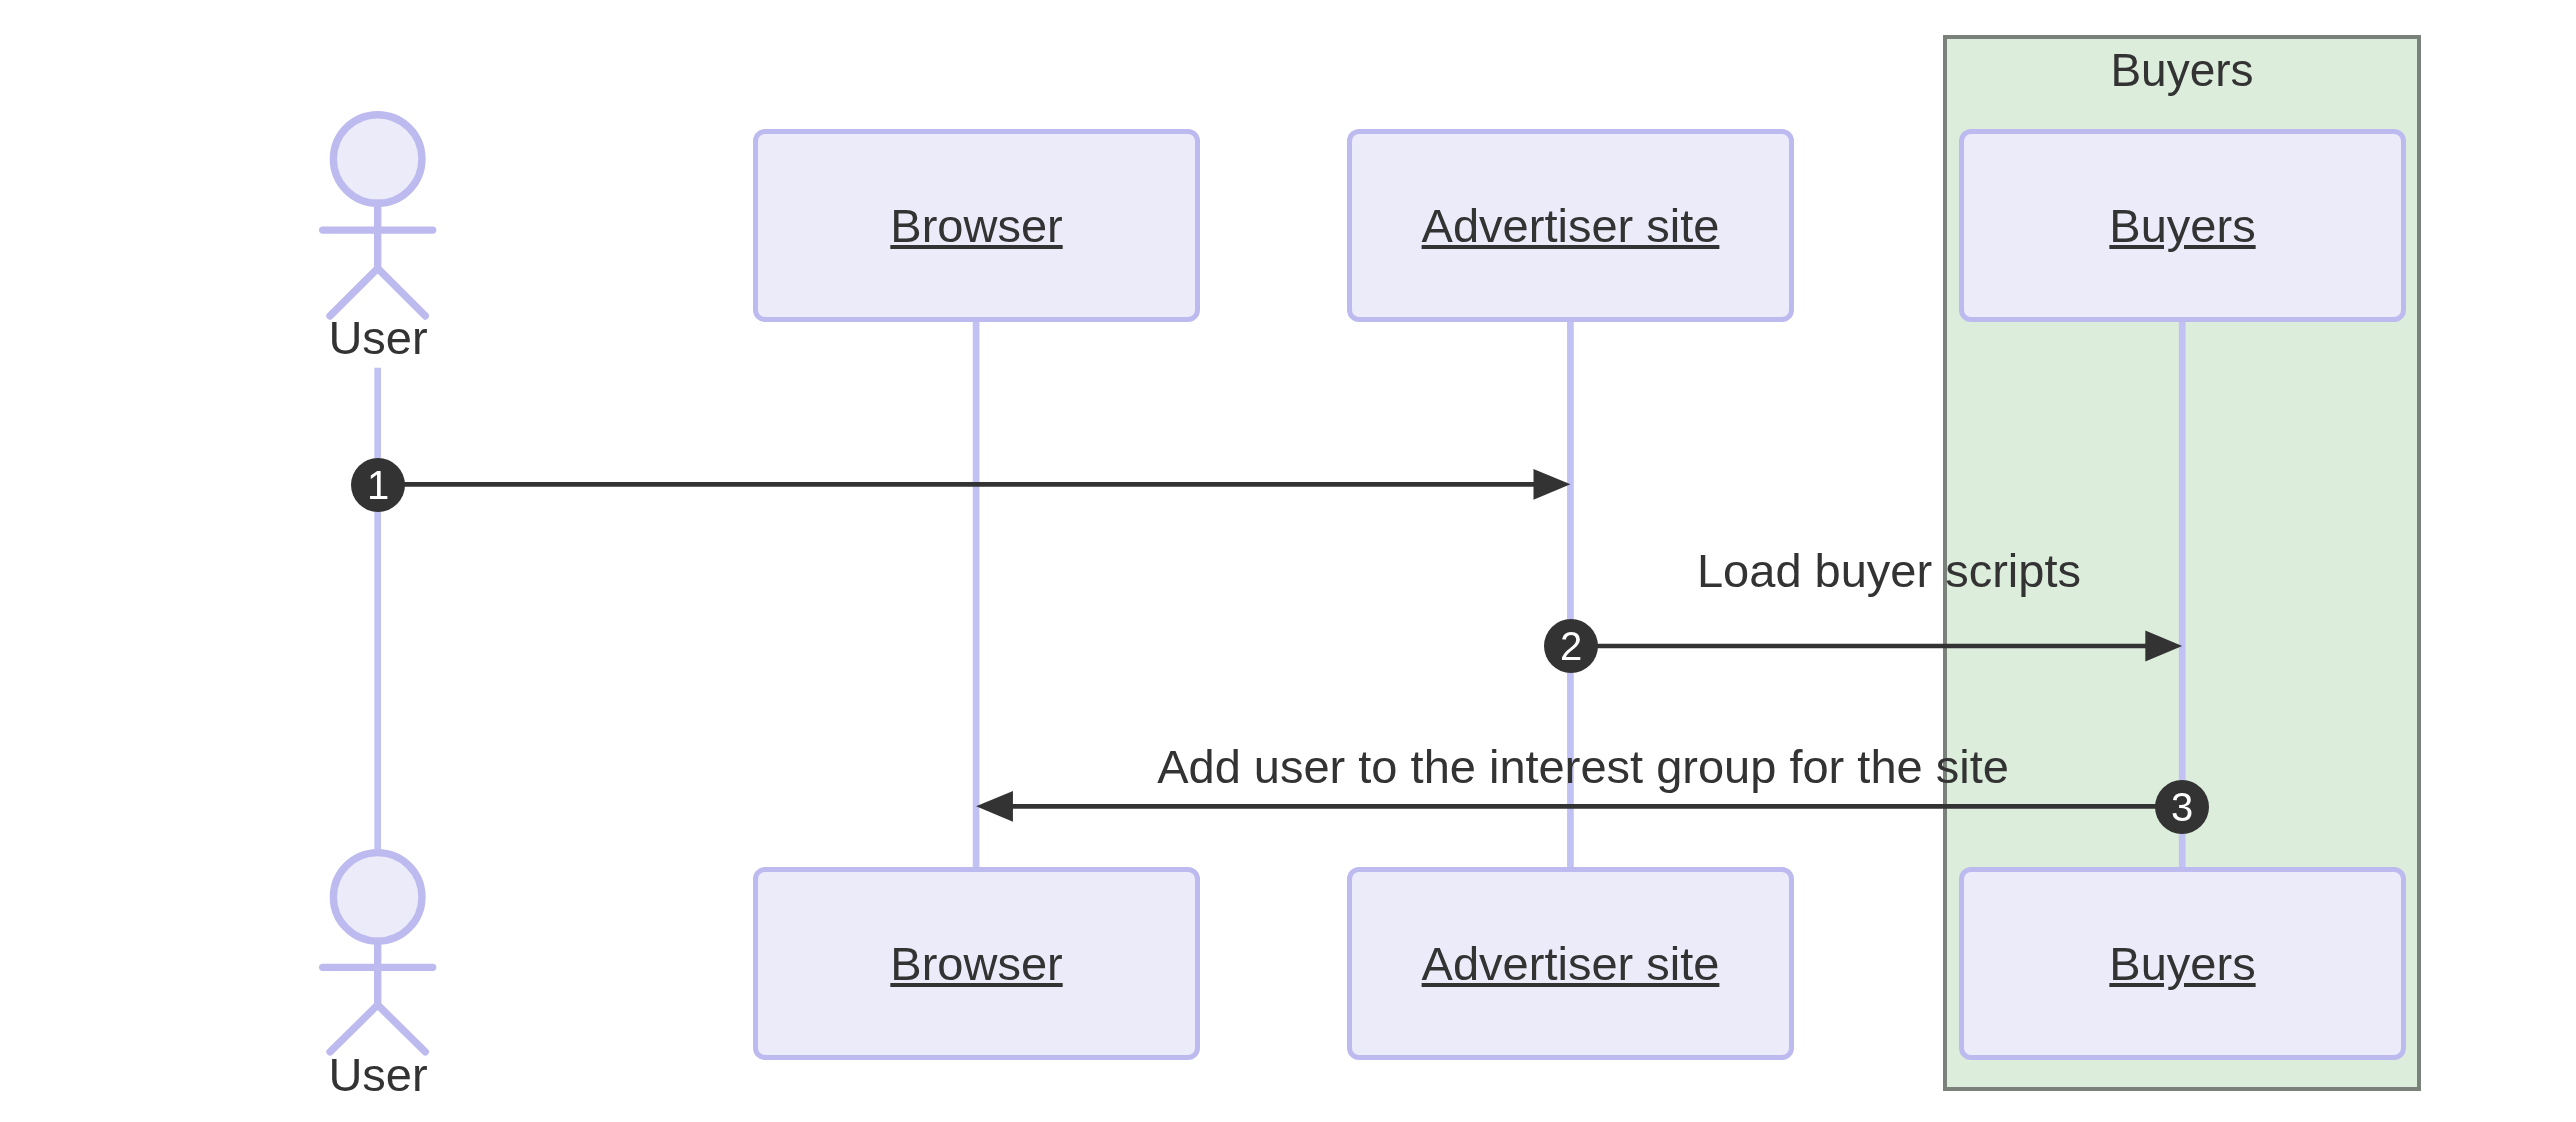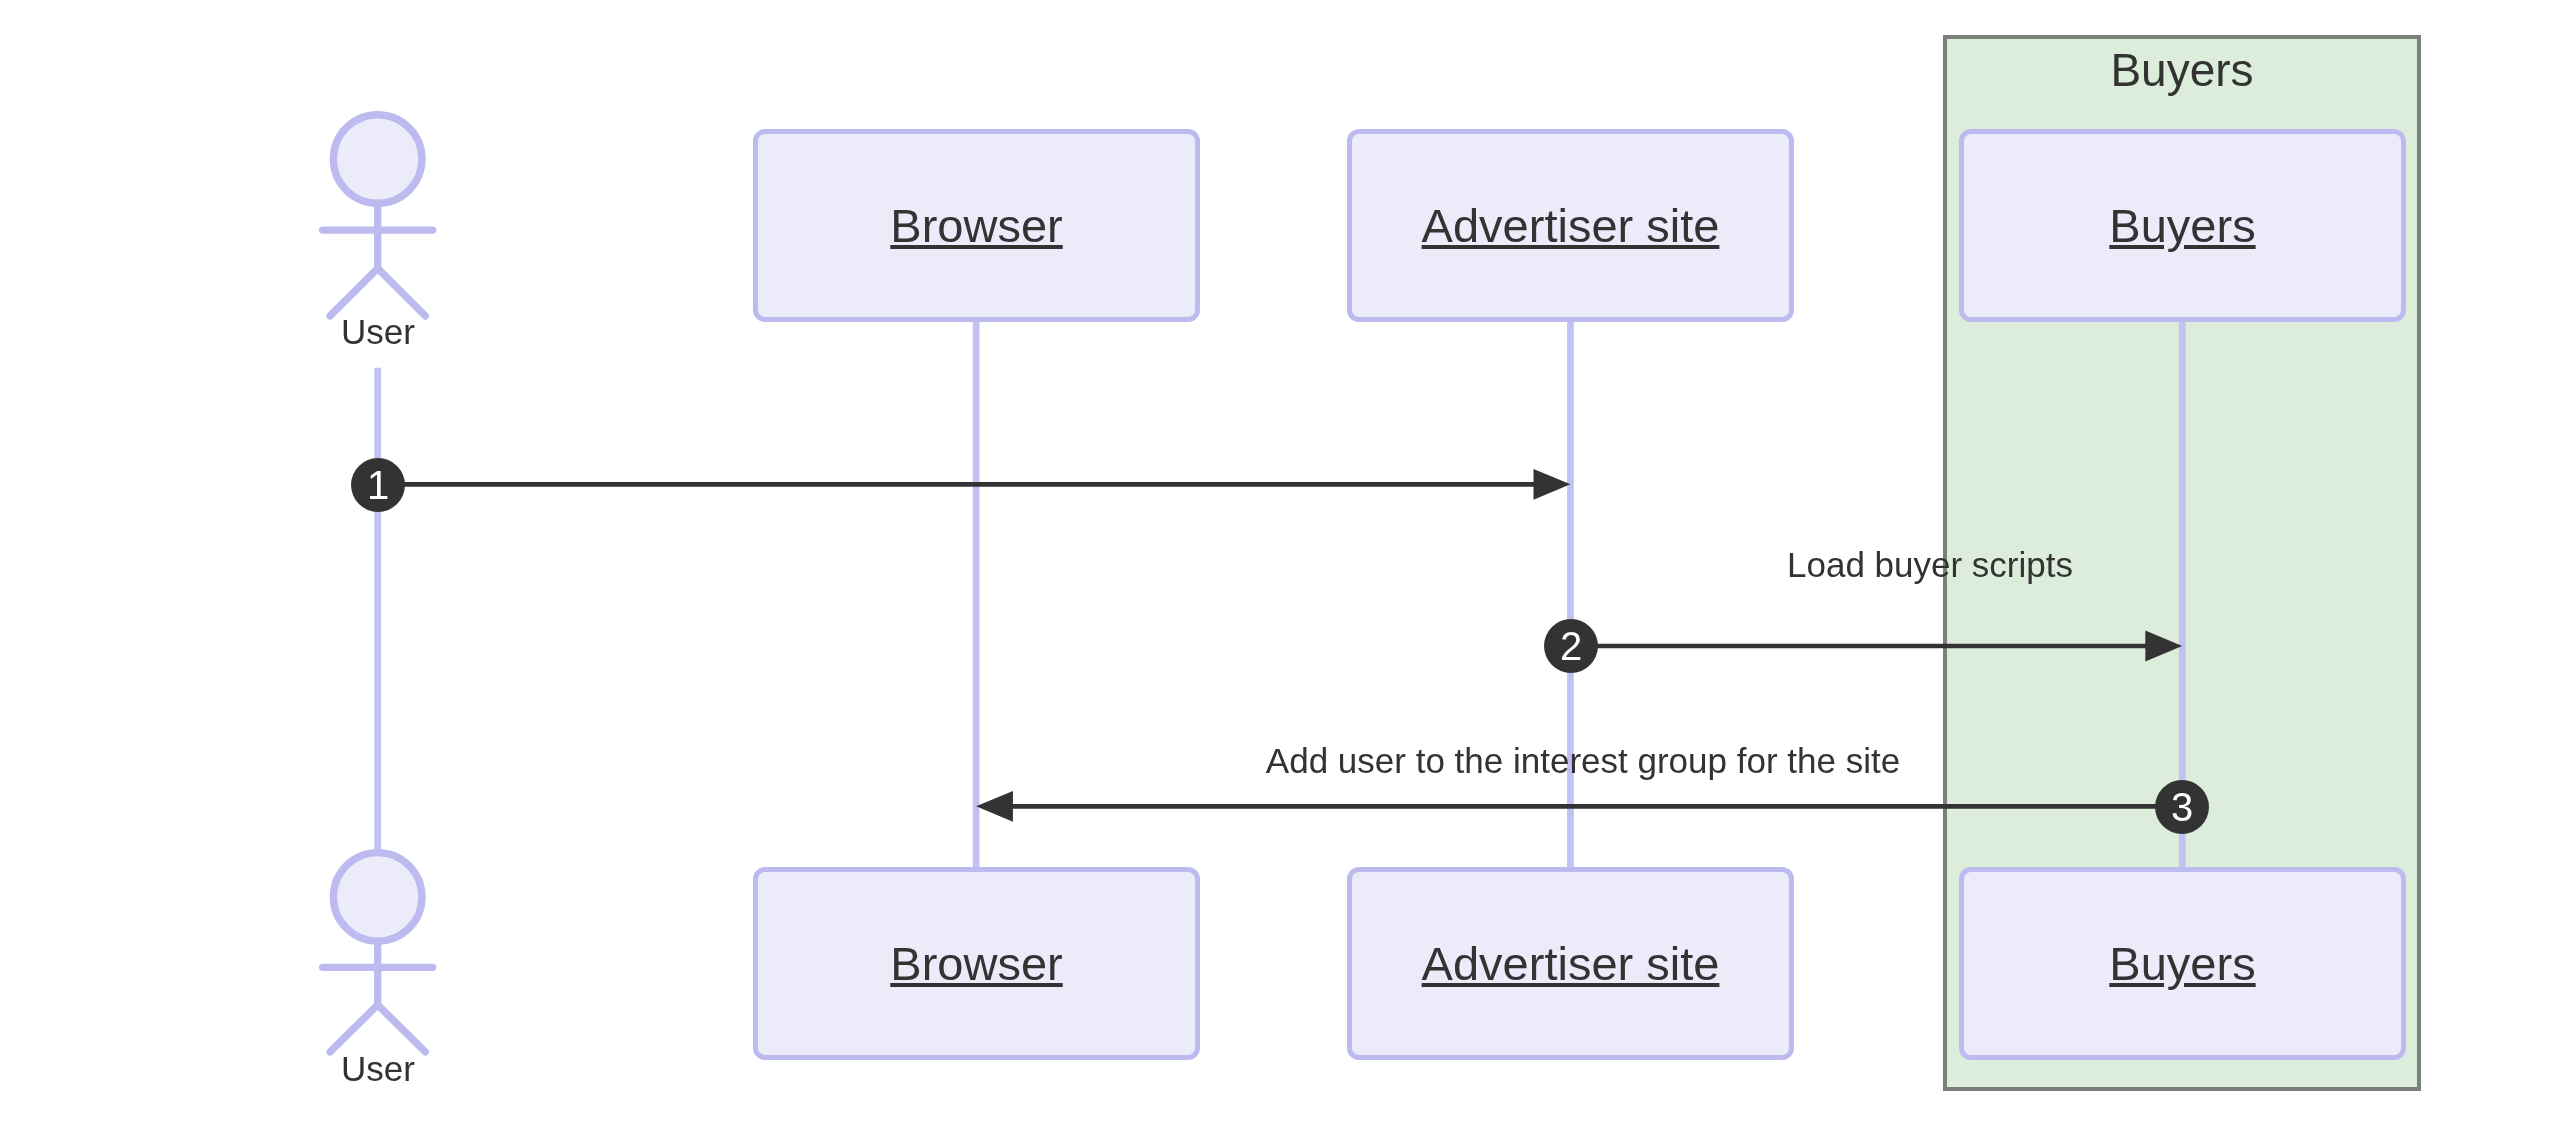--- a/index.html
+++ b/index.html
@@ -28,21 +28,21 @@
   .pbox{
     position:absolute;width:447px;height:193px;box-sizing:border-box;
     background:var(--participant_fill,#ecebfa);
     border:5.4px solid var(--participant_border,#bdbaef);
     border-radius:12px;
     display:flex;align-items:center;justify-content:center;text-decoration:underline;
   }
   .pbox span{font-size:47px;line-height:1;white-space:nowrap;}
   .actor-label,.msg{
     position:absolute;transform:translateX(-50%);
-    font-size:35px;line-height:1;white-space:nowrap;
+    font-size:47px;line-height:1;white-space:nowrap;
   }
   .badge{
     position:absolute;width:54px;height:54px;border-radius:50%;
     background:var(--badge_fill,#333333);color:var(--badge_text,#ffffff);
     display:flex;align-items:center;justify-content:center;
     font-size:40px;line-height:1;
   }
 </style>
 </head>
 <body>
@@ -108,21 +108,21 @@
   <div class="pbox" style="left:1347px;top:867px;">
     <span>Advertiser site</span>
   </div>
   <div class="pbox" style="left:1959px;top:867px;">
     <span>Buyers</span>
   </div>
 
   <div class="actor-label" style="left:378px;top:314px;">User</div>
   <div class="actor-label" style="left:378px;top:1051px;">User</div>
 
-  <div class="msg" style="left:1930px;top:547px;">Load buyer scripts</div>
+  <div class="msg" style="left:1889px;top:547px;">Load buyer scripts</div>
   <div class="msg" style="left:1583px;top:707px;margin-top:36px;">Add user to the interest group for the site</div>
 
   <div class="badge" style="left:351px;top:458px;">
     <span>1</span>
   </div>
   <div class="badge" style="left:1544px;top:619px;">
     <span>2</span>
   </div>
   <div class="badge" style="left:2155px;top:780px;">
     <span>3</span>

